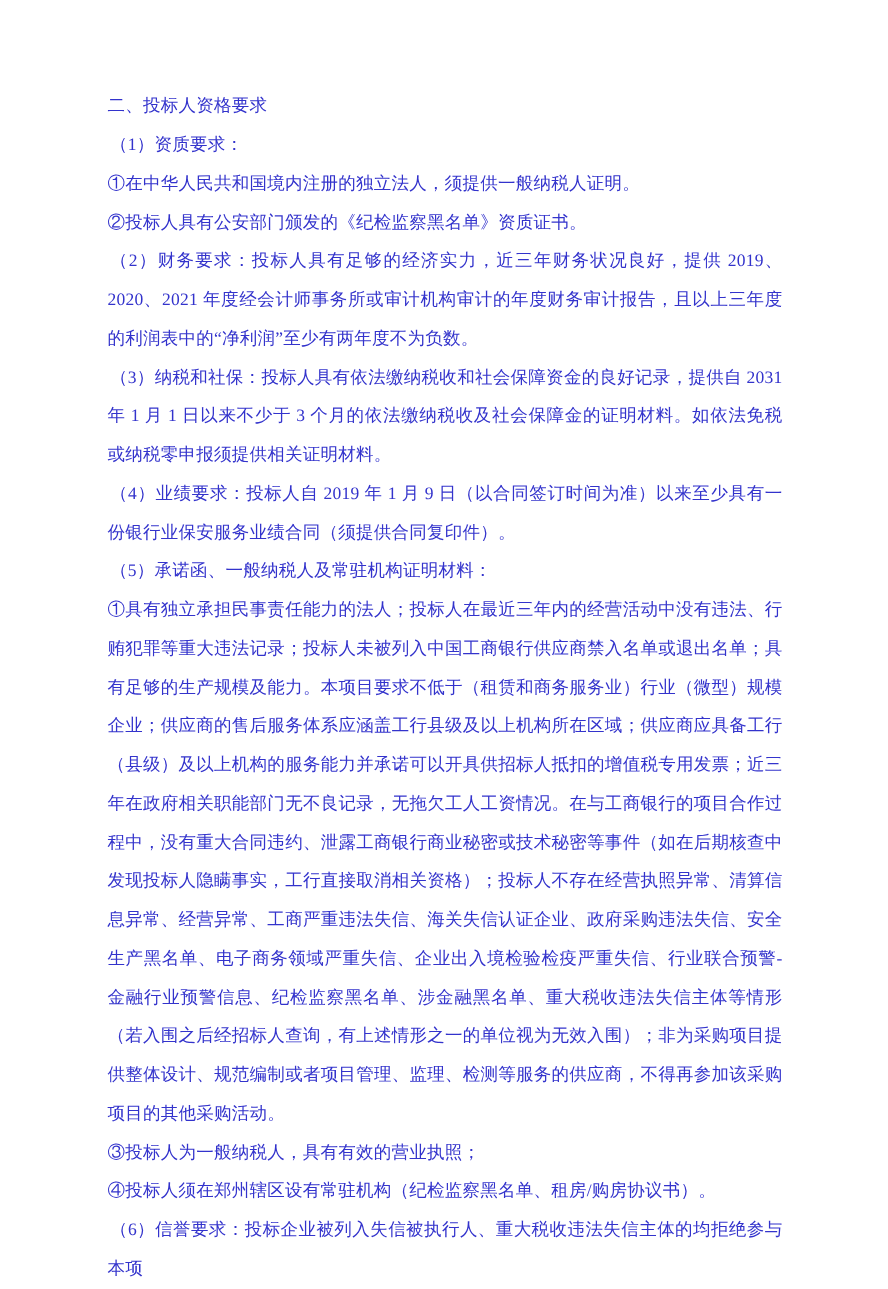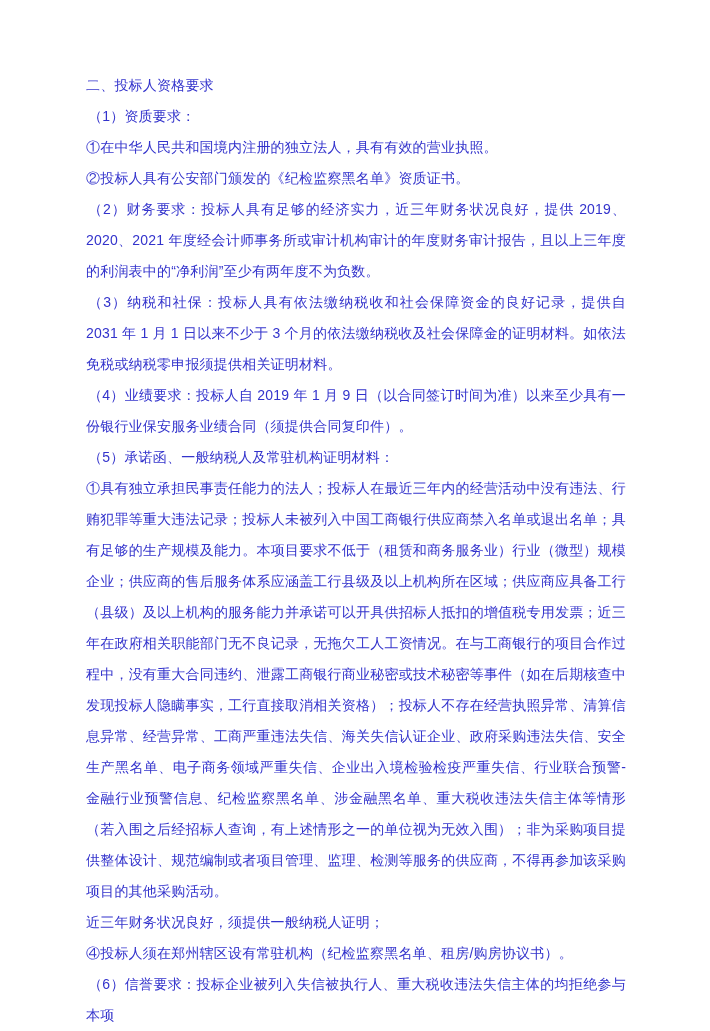--- a/index.html
+++ b/index.html
@@ -9,21 +9,21 @@
   }
   .page {
     position: relative;
     width: 710px;
     height: 1031px;
     margin: 0 auto;
     background: #ffffff;
     overflow: hidden;
     box-sizing: border-box;
     padding: 70px 84px 0 86px;
-    font-family: Liberation Sans, sans-serif;
+    font-family: Liberation Serif, serif;
     font-size: 14px;
     line-height: 31px;
     color: #3333cc;
   }
   .para {
     margin: 0;
     text-align: justify;
     letter-spacing: 0.2px;
   }
   .title {
@@ -33,23 +33,23 @@
   .clause {
     text-indent: 2px;
   }
 </style>
 </head>
 <body>
 
 <div class="page">
   <p class="para title">二、投标人资格要求</p>
   <p class="para clause">（1）资质要求：</p>
-  <p class="para">①在中华人民共和国境内注册的独立法人，具有有效的营业执照。</p>
+  <p class="para">①在中华人民共和国境内注册的独立法人，须提供一般纳税人证明。</p>
   <p class="para">②投标人具有公安部门颁发的《纪检监察黑名单》资质证书。</p>
   <p class="para clause">（2）财务要求：投标人具有足够的经济实力，近三年财务状况良好，提供 2019、2020、2021 年度经会计师事务所或审计机构审计的年度财务审计报告，且以上三年度的利润表中的“净利润”至少有两年度不为负数。</p>
   <p class="para clause">（3）纳税和社保：投标人具有依法缴纳税收和社会保障资金的良好记录，提供自 2031 年 1 月 1 日以来不少于 3 个月的依法缴纳税收及社会保障金的证明材料。如依法免税或纳税零申报须提供相关证明材料。</p>
   <p class="para clause">（4）业绩要求：投标人自 2019 年 1 月 9 日（以合同签订时间为准）以来至少具有一份银行业保安服务业绩合同（须提供合同复印件）。</p>
   <p class="para clause">（5）承诺函、一般纳税人及常驻机构证明材料：</p>
   <p class="para">①具有独立承担民事责任能力的法人；投标人在最近三年内的经营活动中没有违法、行贿犯罪等重大违法记录；投标人未被列入中国工商银行供应商禁入名单或退出名单；具有足够的生产规模及能力。本项目要求不低于（租赁和商务服务业）行业（微型）规模企业；供应商的售后服务体系应涵盖工行县级及以上机构所在区域；供应商应具备工行（县级）及以上机构的服务能力并承诺可以开具供招标人抵扣的增值税专用发票；近三年在政府相关职能部门无不良记录，无拖欠工人工资情况。在与工商银行的项目合作过程中，没有重大合同违约、泄露工商银行商业秘密或技术秘密等事件（如在后期核查中发现投标人隐瞒事实，工行直接取消相关资格）；投标人不存在经营执照异常、清算信息异常、经营异常、工商严重违法失信、海关失信认证企业、政府采购违法失信、安全生产黑名单、电子商务领域严重失信、企业出入境检验检疫严重失信、行业联合预警-金融行业预警信息、纪检监察黑名单、涉金融黑名单、重大税收违法失信主体等情形（若入围之后经招标人查询，有上述情形之一的单位视为无效入围）；非为采购项目提供整体设计、规范编制或者项目管理、监理、检测等服务的供应商，不得再参加该采购项目的其他采购活动。</p>
-  <p class="para">近三年财务状况良好，须提供一般纳税人证明；</p>
+  <p class="para">③投标人为一般纳税人，具有有效的营业执照；</p>
   <p class="para">④投标人须在郑州辖区设有常驻机构（纪检监察黑名单、租房/购房协议书）。</p>
   <p class="para clause">（6）信誉要求：投标企业被列入失信被执行人、重大税收违法失信主体的均拒绝参与本项</p>
 </div>
 
 </body></html>

